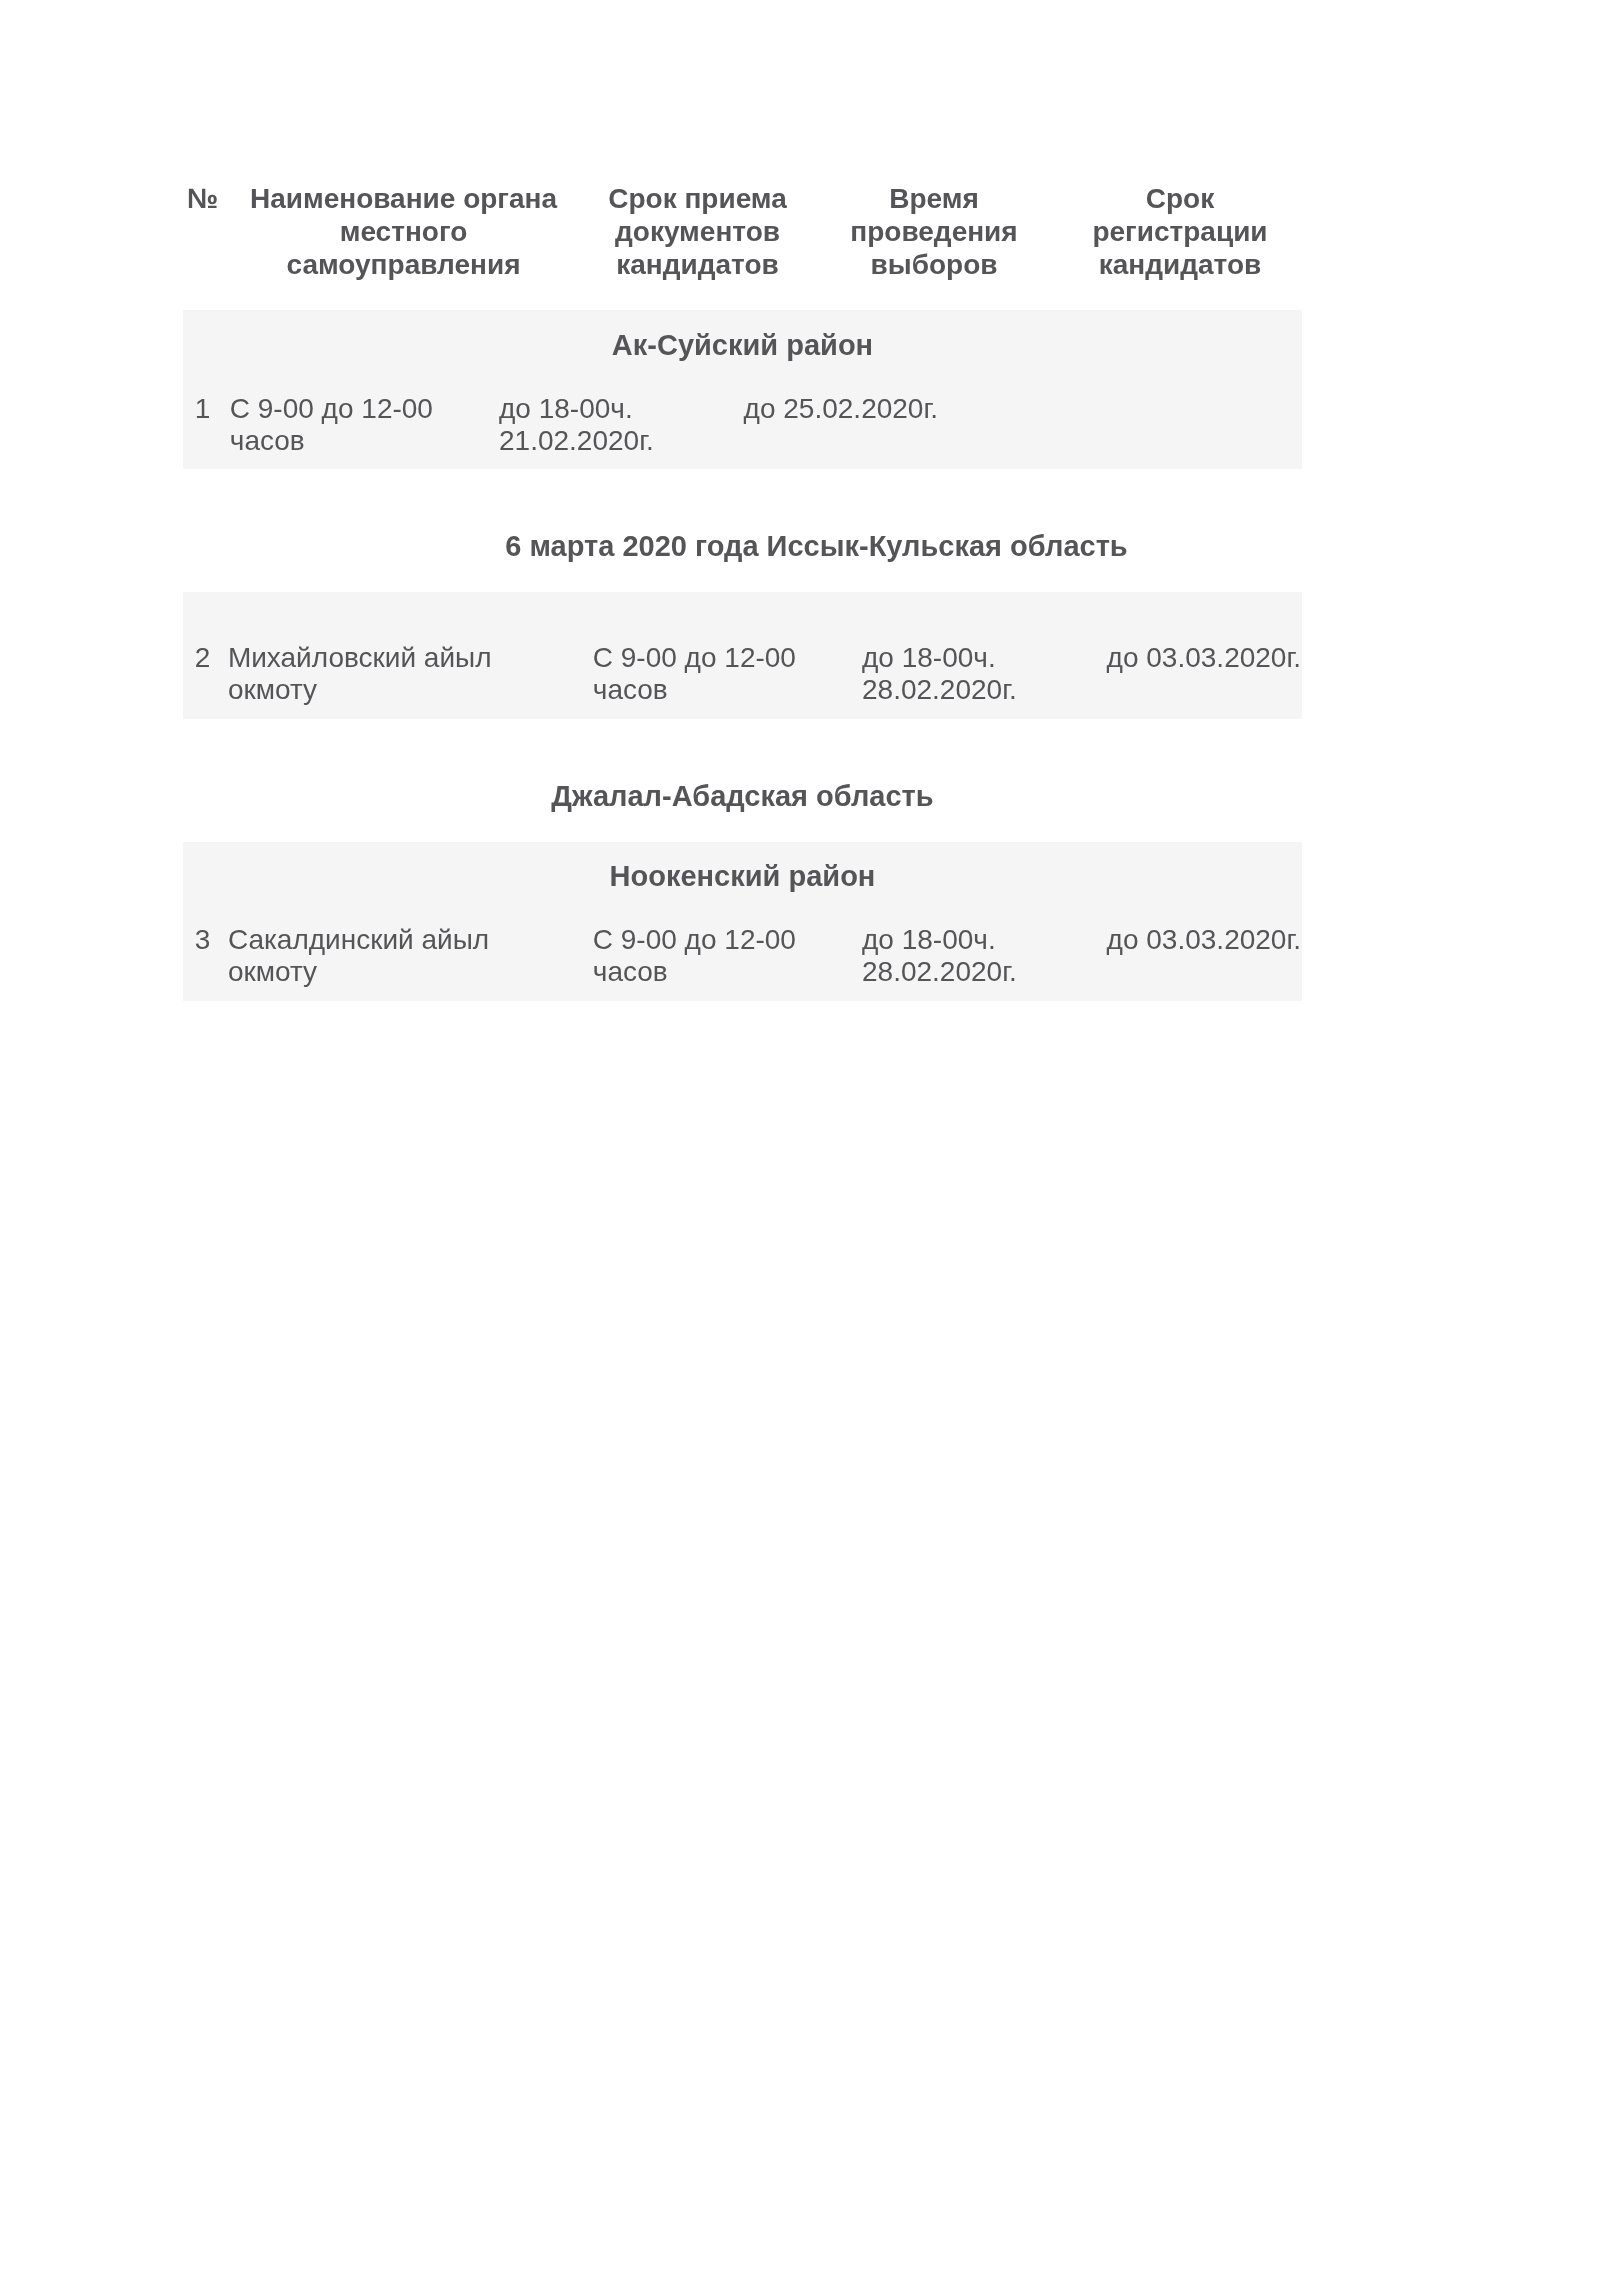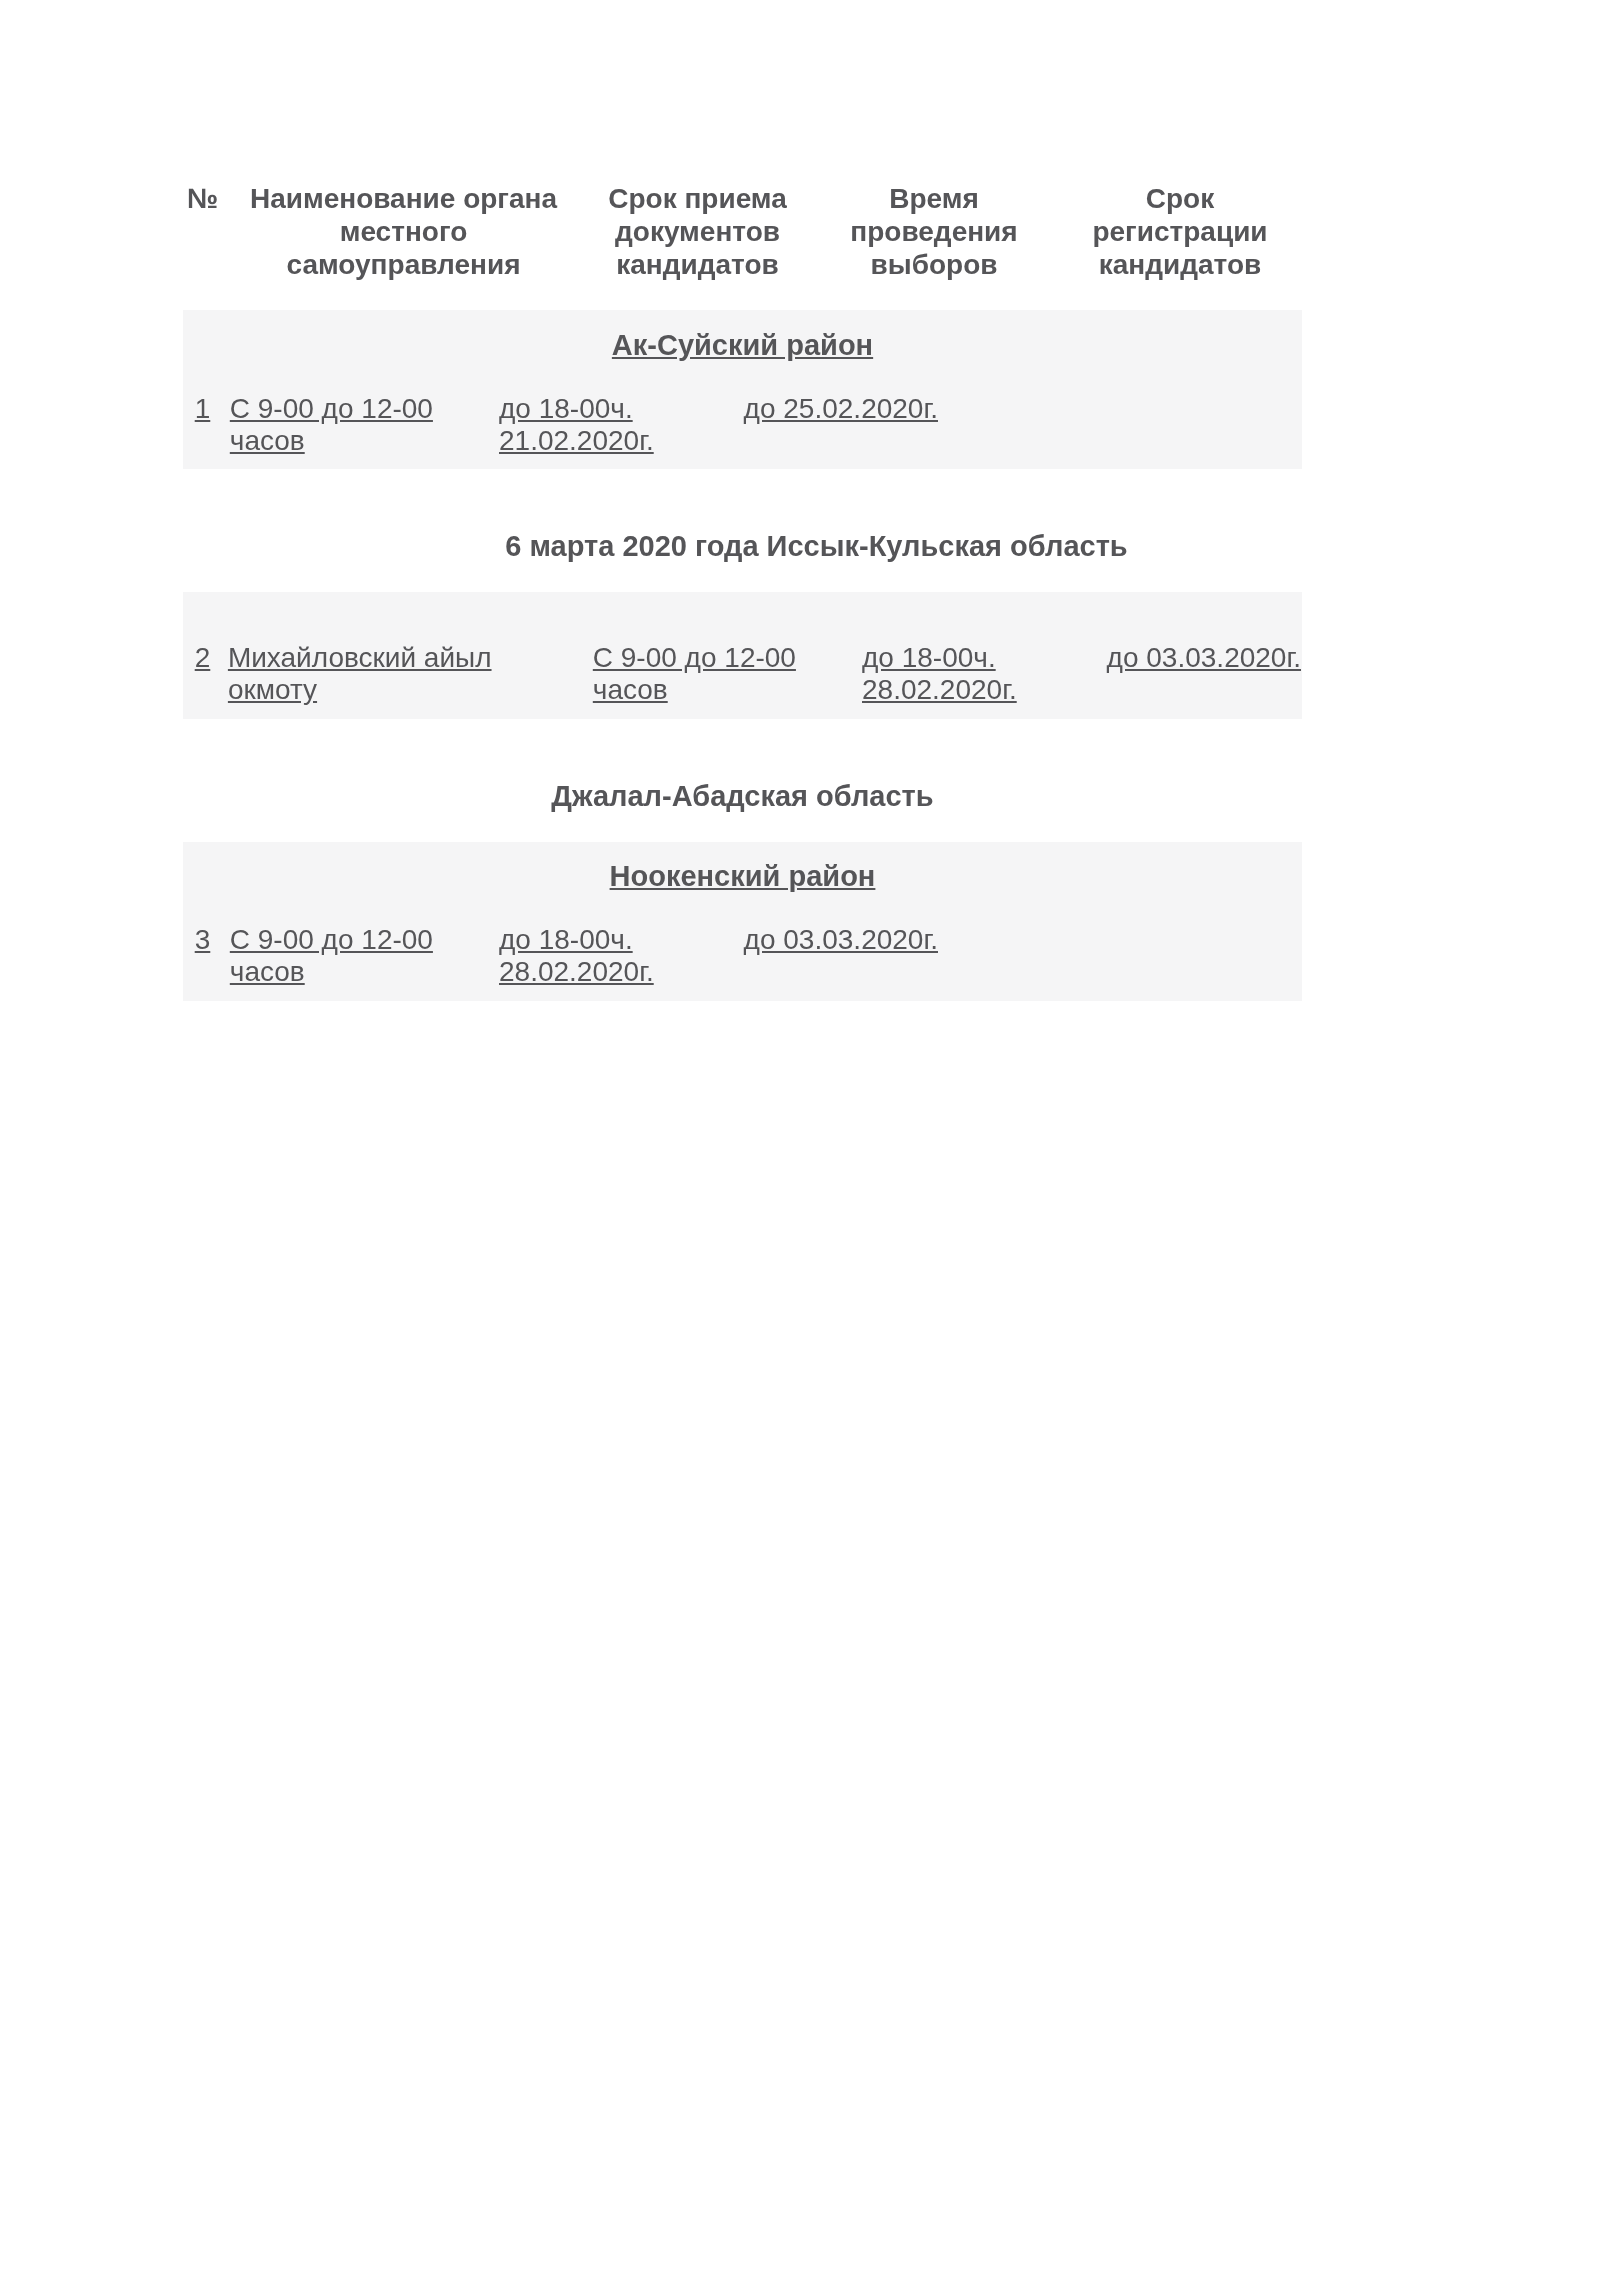--- a/index.html
+++ b/index.html
@@ -30,21 +30,20 @@
     font-weight:bold;font-size:29px;line-height:33px;
     text-align:center;
     margin-top:61px;
   }
   .section:first-of-type .section-title{margin-top:80px;}
   .section.shift .section-title{transform:translateX(74px);}
   .district-block{
     margin-top:29px;
     background:#f5f5f6;
     padding:18.6px 0 12.7px 0;
-    text-decoration:underline;
   }
   .district-title{
     font-weight:bold;font-size:29px;line-height:33px;
     text-align:center;
   }
   .trow{display:flex;margin-top:31px;font-size:28px;line-height:32px;}
   .trow .c-name{padding-left:5.9px;}
   .trow .c-time{padding-left:7.8px;}
   .trow .c-docs{padding-left:29px;}
   .trow .c-reg{text-align:right;padding-right:1px;}
@@ -87,20 +86,21 @@
         </div>
       </div>
     </div>
 
     <div class="section">
       <div class="section-title">Джалал-Абадская область</div>
       <div class="district-block">
         <div class="district-title">Ноокенский район</div>
         <div class="trow">
           <div class="cell c-num">3</div>
+          <div class="cell c-name">Сакалдинский айыл окмоту</div>
           <div class="cell c-time">С 9-00 до 12-00 часов</div>
           <div class="cell c-docs">до 18-00ч. 28.02.2020г.</div>
           <div class="cell c-reg">до 03.03.2020г.</div>
         </div>
       </div>
     </div>
 
   </div>
 </div>
 

